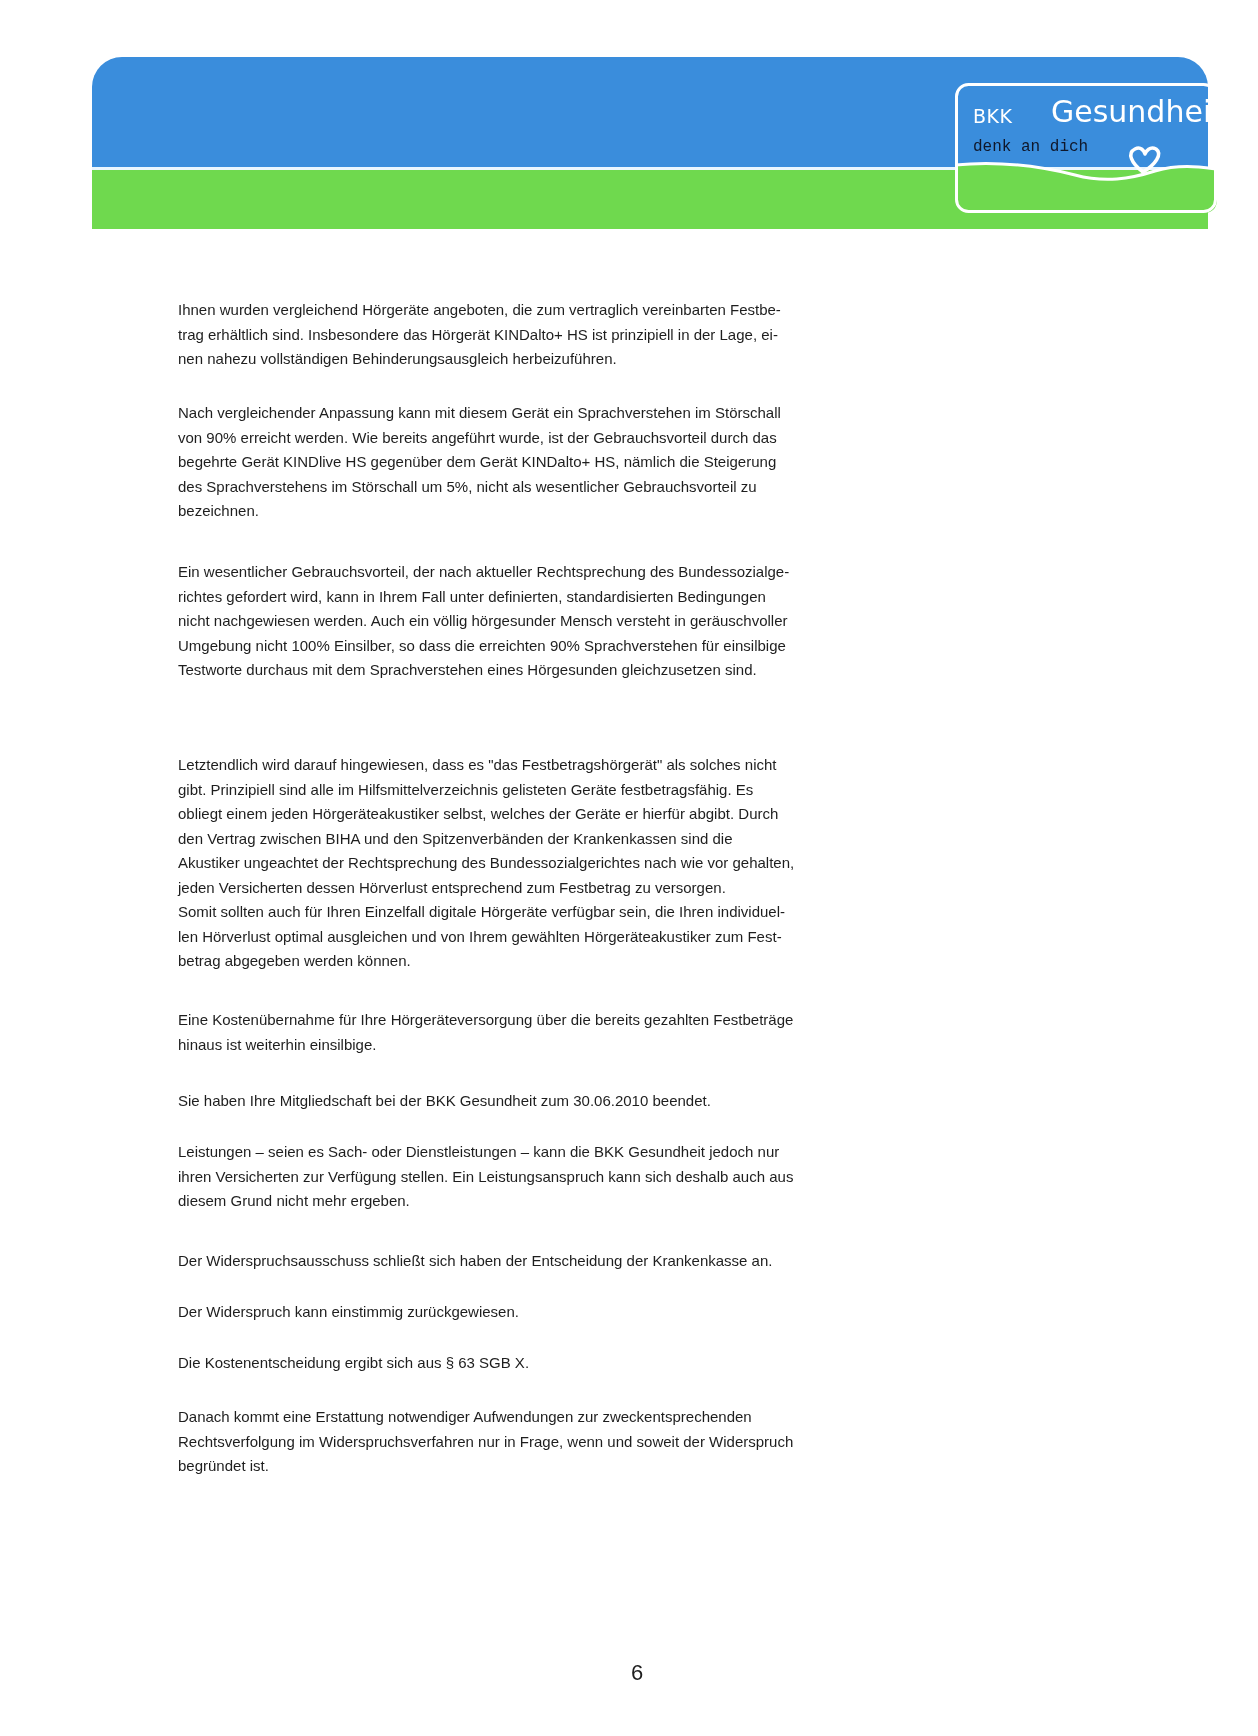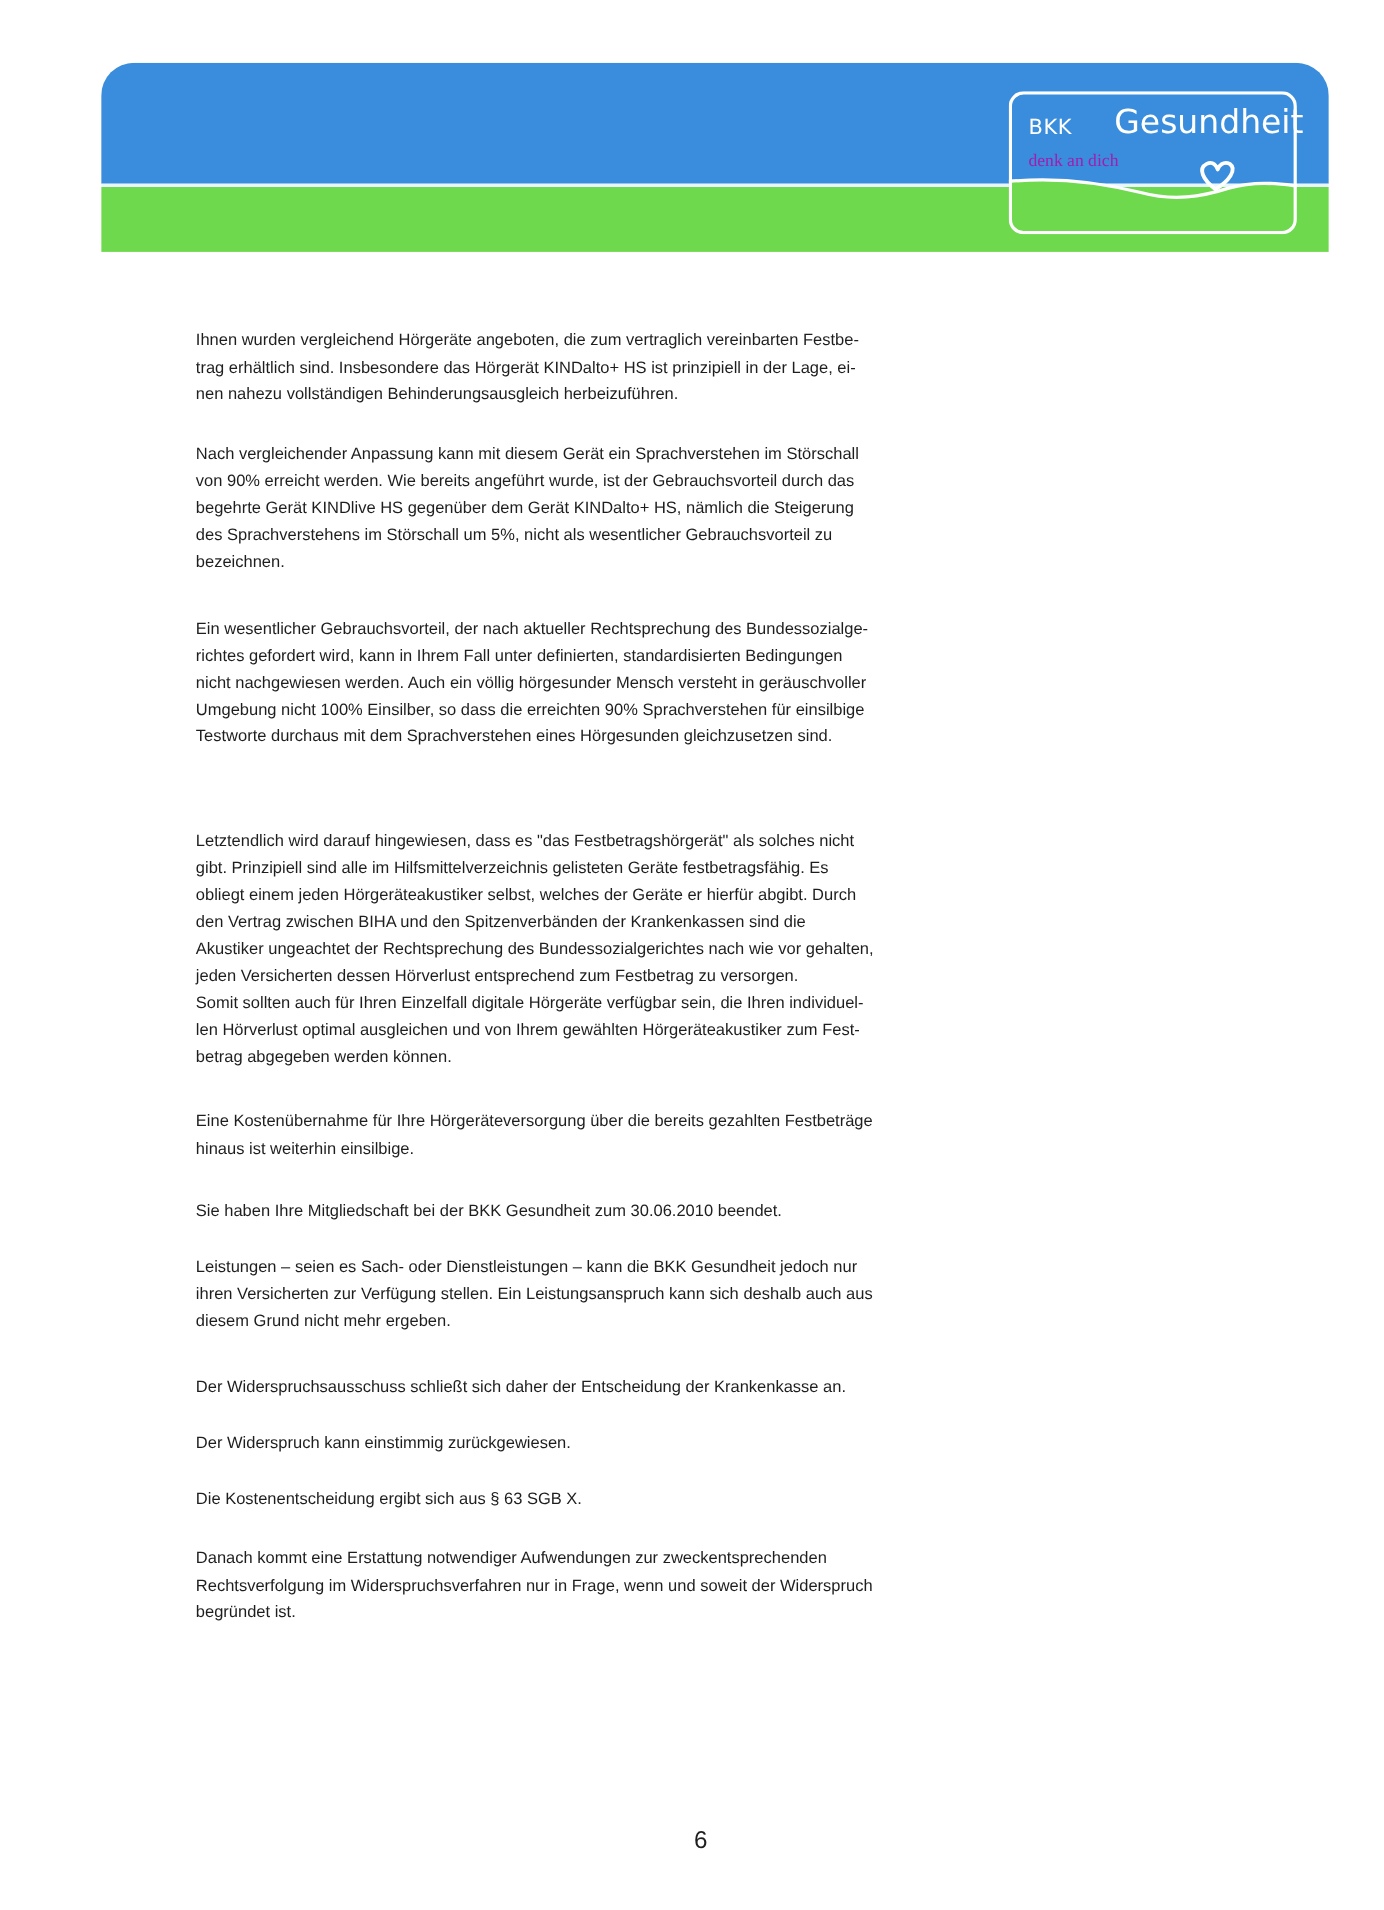--- a/index.html
+++ b/index.html
@@ -10,34 +10,34 @@
     color: #1e1e1e;
   }
   .banner {
     position: absolute; left: 92px; top: 57px; width: 1116px; height: 172px;
     border-radius: 30px 30px 0 0; overflow: hidden;
   }
   .banner .blue { position: absolute; left: 0; top: 0; right: 0; height: 110px; background: #3a8ddc; }
   .banner .rule { position: absolute; left: 0; top: 110px; right: 0; height: 3px; background: #e9f6ff; }
   .banner .green { position: absolute; left: 0; top: 113px; right: 0; bottom: 0; background: #6fd94e; }
   .logo {
-    position: absolute; left: 917px; top: 83px; width: 262px; height: 112px; text-align: right;
+    position: absolute; left: 955px; top: 83px; width: 262px; height: 112px; text-align: right;
   }
   .logo svg { position: absolute; left: 0; top: 0; }
   .logo .brand-small {
     position: absolute; left: 18px; top: 22px; color: #fff;
     font-family: "DejaVu Sans", sans-serif; font-size: 19px; letter-spacing: 0.5px;
   }
   .logo .brand-big {
     position: absolute; left: 64px; top: 11px; color: #fff;
     font-family: "DejaVu Sans", sans-serif; font-size: 30px; margin-left: 32px;
   }
   .logo .tagline {
-    position: absolute; left: 18px; top: 55px; color: #a21caf;
-    font-family: Liberation Serif, serif; font-size: 16px;
+    position: absolute; left: 18px; top: 55px; color: #0f172a;
+    font-family: Liberation Mono, monospace; font-size: 16px;
   }
   .para {
     position: absolute; left: 178px; width: 940px;
     font-size: 15px; line-height: 24.5px; white-space: pre-line;
     transform-origin: left top;
   }
   .pagenum {
     position: absolute; left: 631px; top: 1660px; font-size: 22px;
   }
 </style>
@@ -85,20 +85,20 @@
 jeden Versicherten dessen Hörverlust entsprechend zum Festbetrag zu versorgen.</div>
 <div class="para" style="top:900px">Somit sollten auch für Ihren Einzelfall digitale Hörgeräte verfügbar sein, die Ihren individuel-
 len Hörverlust optimal ausgleichen und von Ihrem gewählten Hörgeräteakustiker zum Fest-
 betrag abgegeben werden können.</div>
 <div class="para" style="top:1008px">Eine Kostenübernahme für Ihre Hörgeräteversorgung über die bereits gezahlten Festbeträge
 hinaus ist weiterhin einsilbige.</div>
 <div class="para" style="top:1089px">Sie haben Ihre Mitgliedschaft bei der BKK Gesundheit zum 30.06.2010 beendet.</div>
 <div class="para" style="top:1140px">Leistungen – seien es Sach- oder Dienstleistungen – kann die BKK Gesundheit jedoch nur
 ihren Versicherten zur Verfügung stellen. Ein Leistungsanspruch kann sich deshalb auch aus
 diesem Grund nicht mehr ergeben.</div>
-<div class="para" style="top:1249px">Der Widerspruchsausschuss schließt sich daher der Entscheidung der Krankenkasse an.</div>
+<div class="para" style="top:1249px">Der Widerspruchsausschuss schließt sich haben der Entscheidung der Krankenkasse an.</div>
 <div class="para" style="top:1300px">Der Widerspruch kann einstimmig zurückgewiesen.</div>
 <div class="para" style="top:1351px">Die Kostenentscheidung ergibt sich aus § 63 SGB X.</div>
 <div class="para" style="top:1405px">Danach kommt eine Erstattung notwendiger Aufwendungen zur zweckentsprechenden
 Rechtsverfolgung im Widerspruchsverfahren nur in Frage, wenn und soweit der Widerspruch
 begründet ist.</div>
 
 <div class="pagenum">6</div>
 
 </body></html>

